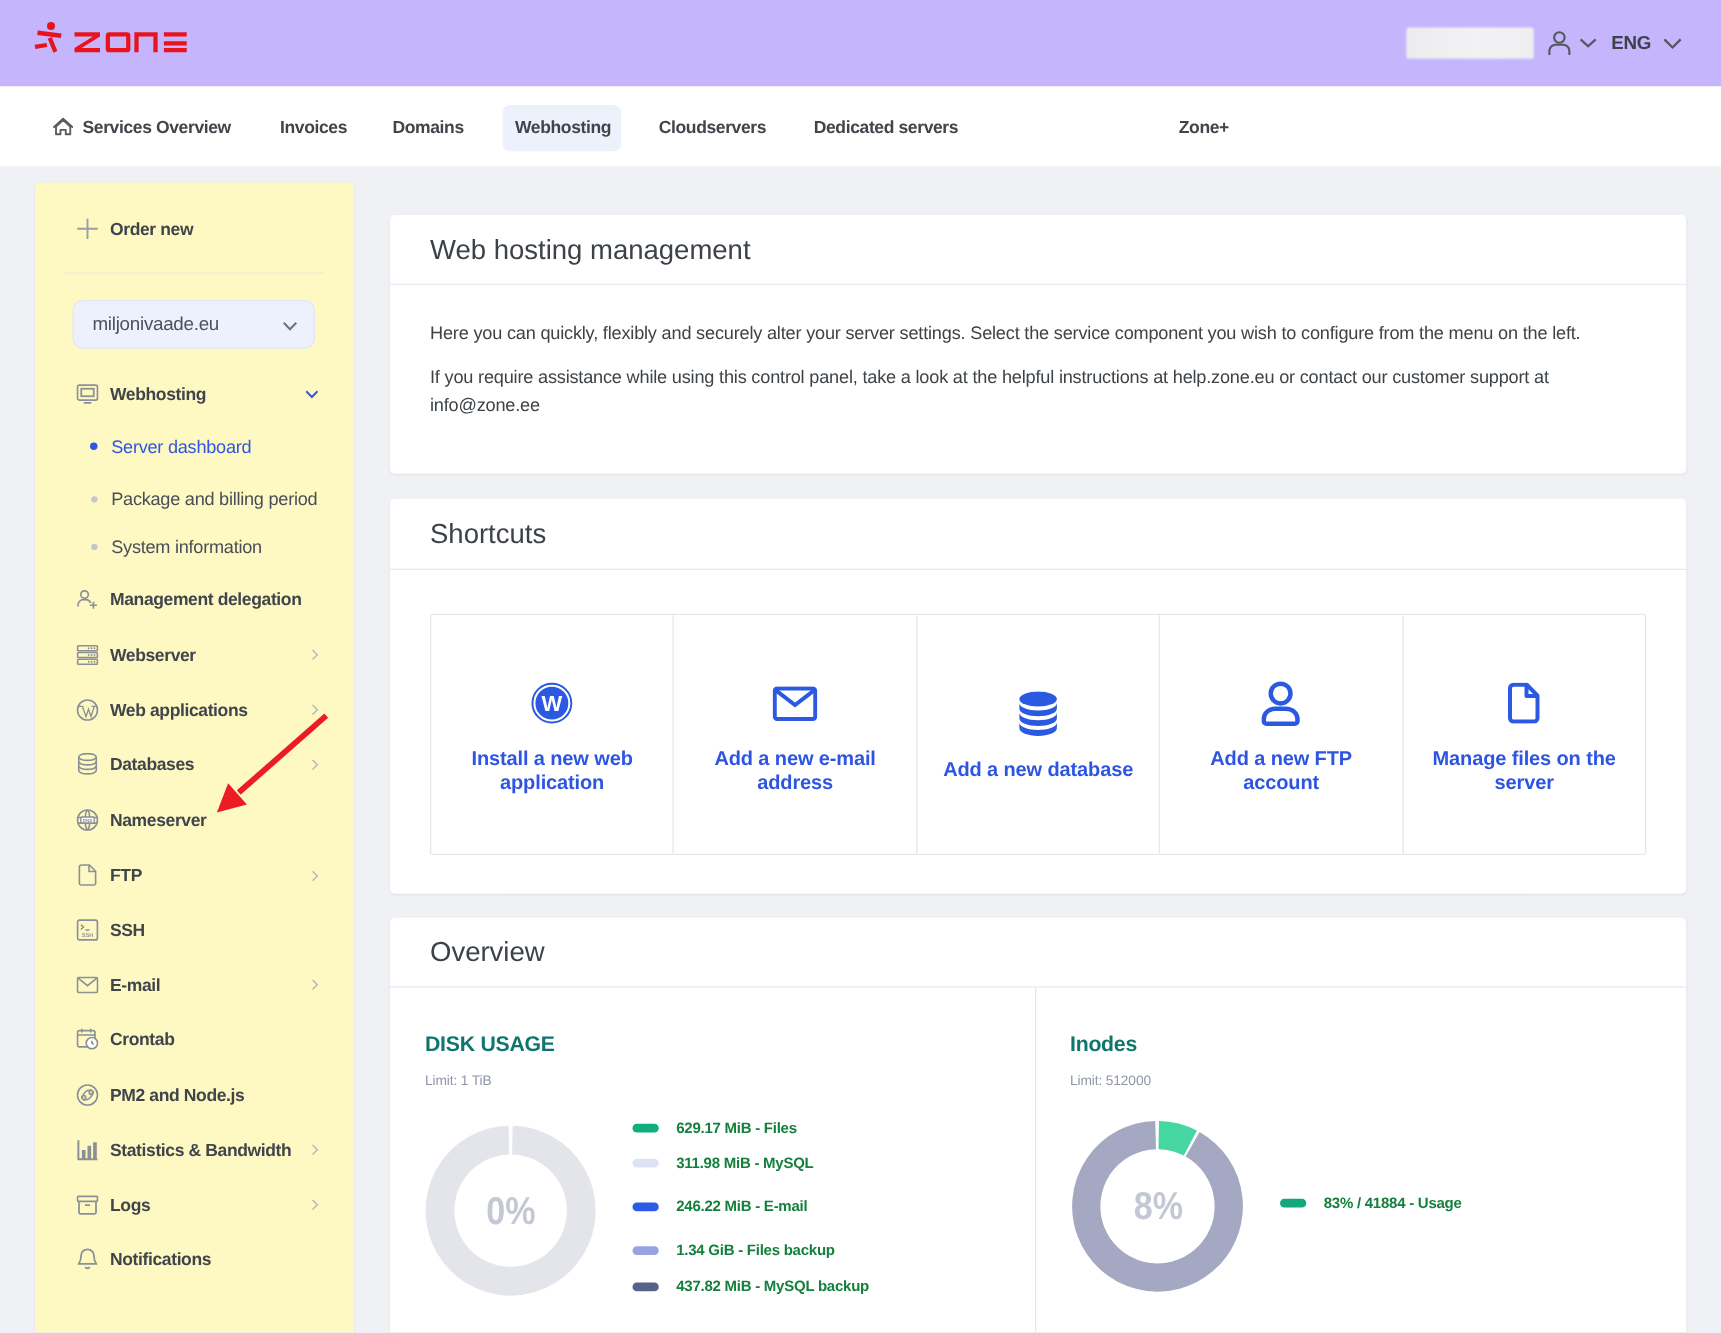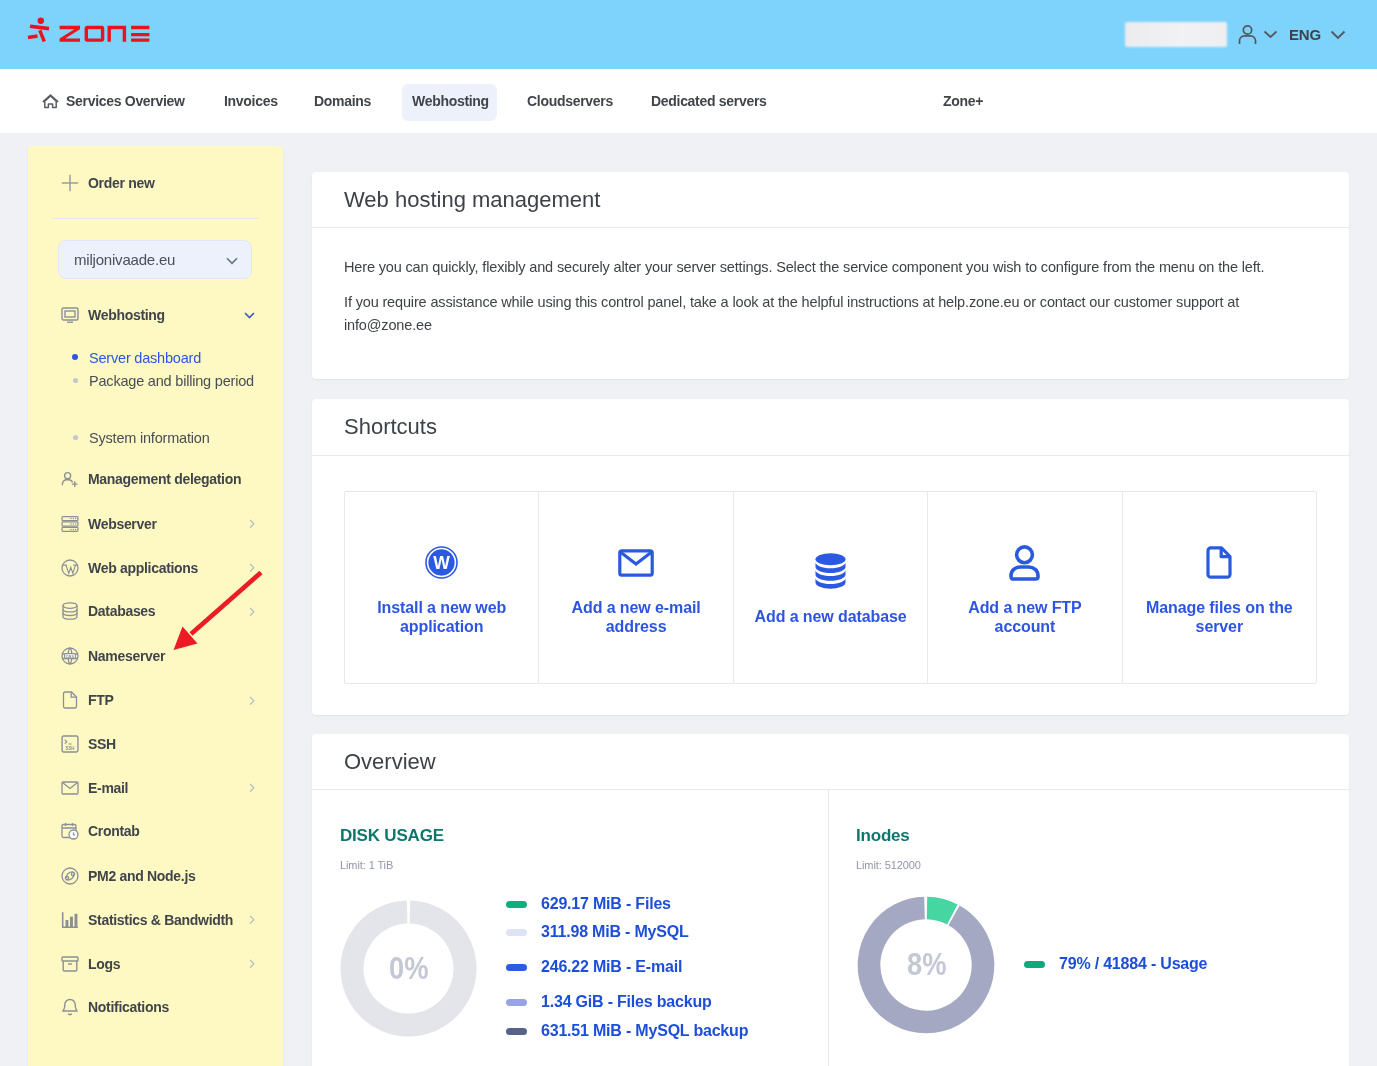--- a/index.html
+++ b/index.html
@@ -1,21 +1,21 @@
 <!DOCTYPE html>
 <html><head>
 <meta charset="utf-8">
 <style>
 * { margin:0; padding:0; box-sizing:border-box; }
 html,body { width:1377px; height:1066px; overflow:hidden; }
 body { font-family:"Liberation Sans", sans-serif; background:#f0f1f4; position:relative; }
 .abs { position:absolute; }
 
 
-#header { position:absolute; left:0; top:0; width:1377px; height:85px; background:#7dd3fc; border-bottom:1px solid #eaebee; }
+#header { position:absolute; left:0; top:0; width:1377px; height:85px; background:#c4b5fd; border-bottom:1px solid #eaebee; }
 #nav { position:absolute; left:0; top:69px; width:1377px; height:64px; background:#fff; }
 .navitem { position:absolute; top:0; height:64px; display:flex; align-items:center; font-size:14px; letter-spacing:-0.3px; font-weight:bold; color:#40454b; white-space:nowrap; }
 #navpill { position:absolute; left:402px; top:15px; width:95px; height:37px; background:#edf1fb; border-radius:6px; }
 
 
 #blurbox { position:absolute; left:1125px; top:22px; width:102px; height:25px; background:linear-gradient(90deg,#ececee, #f2f2f4 55%, #efeff1); border-radius:2px; filter:blur(1px); }
 #eng { position:absolute; left:1289px; top:0; height:68px; display:flex; align-items:center; font-size:15px; letter-spacing:-0.2px; font-weight:bold; color:#3d4248; }
 
 
 #sidebar { position:absolute; left:28px; top:146px; width:255px; height:920px; background:#fef9c3; border-radius:4px 4px 0 0; box-shadow:0 1px 2px rgba(60,64,67,.08); }
@@ -46,21 +46,21 @@
 .tile .ttxt { margin-top:12px; text-align:center; font-size:16px; letter-spacing:-0.1px; font-weight:bold; color:#2e55e2; line-height:19px; }
 #card3 { top:734px; height:332px; border-radius:4px 4px 0 0; }
 #card3 .cardhead { height:56px; }
 .col { position:absolute; top:56px; height:276px; }
 #colL { left:0; width:517px; border-right:1px solid #e6e8ec; }
 #colR { left:517px; width:520px; }
 .coltitle { font-size:17px; letter-spacing:-0.2px; font-weight:bold; color:#0f766e; }
 .collimit { font-size:11px; letter-spacing:-0.1px; color:#9096a8; margin-top:7px; }
 .legrow { position:absolute; display:flex; align-items:center; }
 .legpill { width:21px; height:7px; border-radius:3.5px; }
-.legtxt { margin-left:14px; font-size:16px; letter-spacing:-0.2px; font-weight:bold; color:#1d4ed8; white-space:nowrap; }
+.legtxt { margin-left:14px; font-size:12px; letter-spacing:-0.2px; font-weight:bold; color:#15803d; white-space:nowrap; }
 .donutpct { position:absolute; font-size:31px; font-weight:bold; color:#c4c8d5; transform:scaleX(0.88); transform-origin:left top; }
 </style>
 </head>
 <body>
 
 <div id="header">
   <svg class="abs" style="left:26px; top:14px;" width="126" height="30" viewBox="0 0 126 30">
     <g fill="#e8131d">
       <circle cx="14.8" cy="6.7" r="3.2"></circle>
       <line x1="4" y1="12.2" x2="23" y2="14.6" stroke="#e8131d" stroke-width="3.6"></line>
@@ -131,21 +131,21 @@
     </svg>
     <div class="lbl txt">Webhosting</div>
     <svg class="abs" style="left:216px; top:14px;" width="11" height="7" viewBox="0 0 11 7" fill="none" stroke="#3f56c6" stroke-width="1.6">
         <path d="M1 1 L5.5 5.6 L10 1"></path>
       </svg>
   </div>
   <div class="srow" style="top:194.5px;">
     <div class="abs" style="left:44px; top:13px; width:6px; height:6px; border-radius:3px; background:#2f56e0;"></div>
     <div class="lbl sub" style="left:61px; color:#2f56e0;">Server dashboard</div>
   </div>
-  <div class="srow" style="top:218px;">
+  <div class="srow" style="top:237px;">
     <div class="abs" style="left:45px; top:14px; width:5px; height:5px; border-radius:2.5px; background:#c3c6cb;"></div>
     <div class="lbl sub" style="left:61px;">Package and billing period</div>
   </div>
   <div class="srow" style="top:274.5px;">
     <div class="abs" style="left:45px; top:14px; width:5px; height:5px; border-radius:2.5px; background:#c3c6cb;"></div>
     <div class="lbl sub" style="left:61px;">System information</div>
   </div>
   <div class="srow" style="top:316px;">
     <svg class="icn" width="19" height="18" viewBox="0 0 19 18" fill="none" stroke="#8b9097" stroke-width="1.4">
       <circle cx="7" cy="5.5" r="3.2"></circle>
@@ -377,29 +377,29 @@
     <div class="legrow" style="left:194px; top:168px;">
         <div class="legpill" style="background:#2b5ce5;"></div>
         <div class="legtxt">246.22 MiB - E-mail</div>
       </div>
     <div class="legrow" style="left:194px; top:203px;">
         <div class="legpill" style="background:#97a3e2;"></div>
         <div class="legtxt">1.34 GiB - Files backup</div>
       </div>
     <div class="legrow" style="left:194px; top:232px;">
         <div class="legpill" style="background:#576288;"></div>
-        <div class="legtxt">631.51 MiB - MySQL backup</div>
+        <div class="legtxt">437.82 MiB - MySQL backup</div>
       </div>
   </div>
   <div class="col" id="colR">
     <div style="position:absolute; left:27px; top:36px;" class="coltitle">Inodes</div>
     <div style="position:absolute; left:27px; top:62px;" class="collimit">Limit: 512000</div>
     <svg class="abs" style="left:28px; top:106px;" width="138" height="138" viewBox="0 0 138 138">
       <path d="M 97.07 19.39 A 57 57 0 1 1 67.51 12.02" fill="none" stroke="#a4a8c3" stroke-width="22.6"></path>
       <path d="M 69.99 12.02 A 57 57 0 0 1 95.32 18.44" fill="none" stroke="#45d6a2" stroke-width="22.6"></path>
     </svg>
     <div class="donutpct" style="left:77.5px; top:157px;">8%</div>
     <div class="legrow" style="left:195px; top:165px;">
         <div class="legpill" style="background:#12a87c;"></div>
-        <div class="legtxt">79% / 41884 - Usage</div>
+        <div class="legtxt">83% / 41884 - Usage</div>
       </div>
   </div>
 </div>
 
 </body></html>

